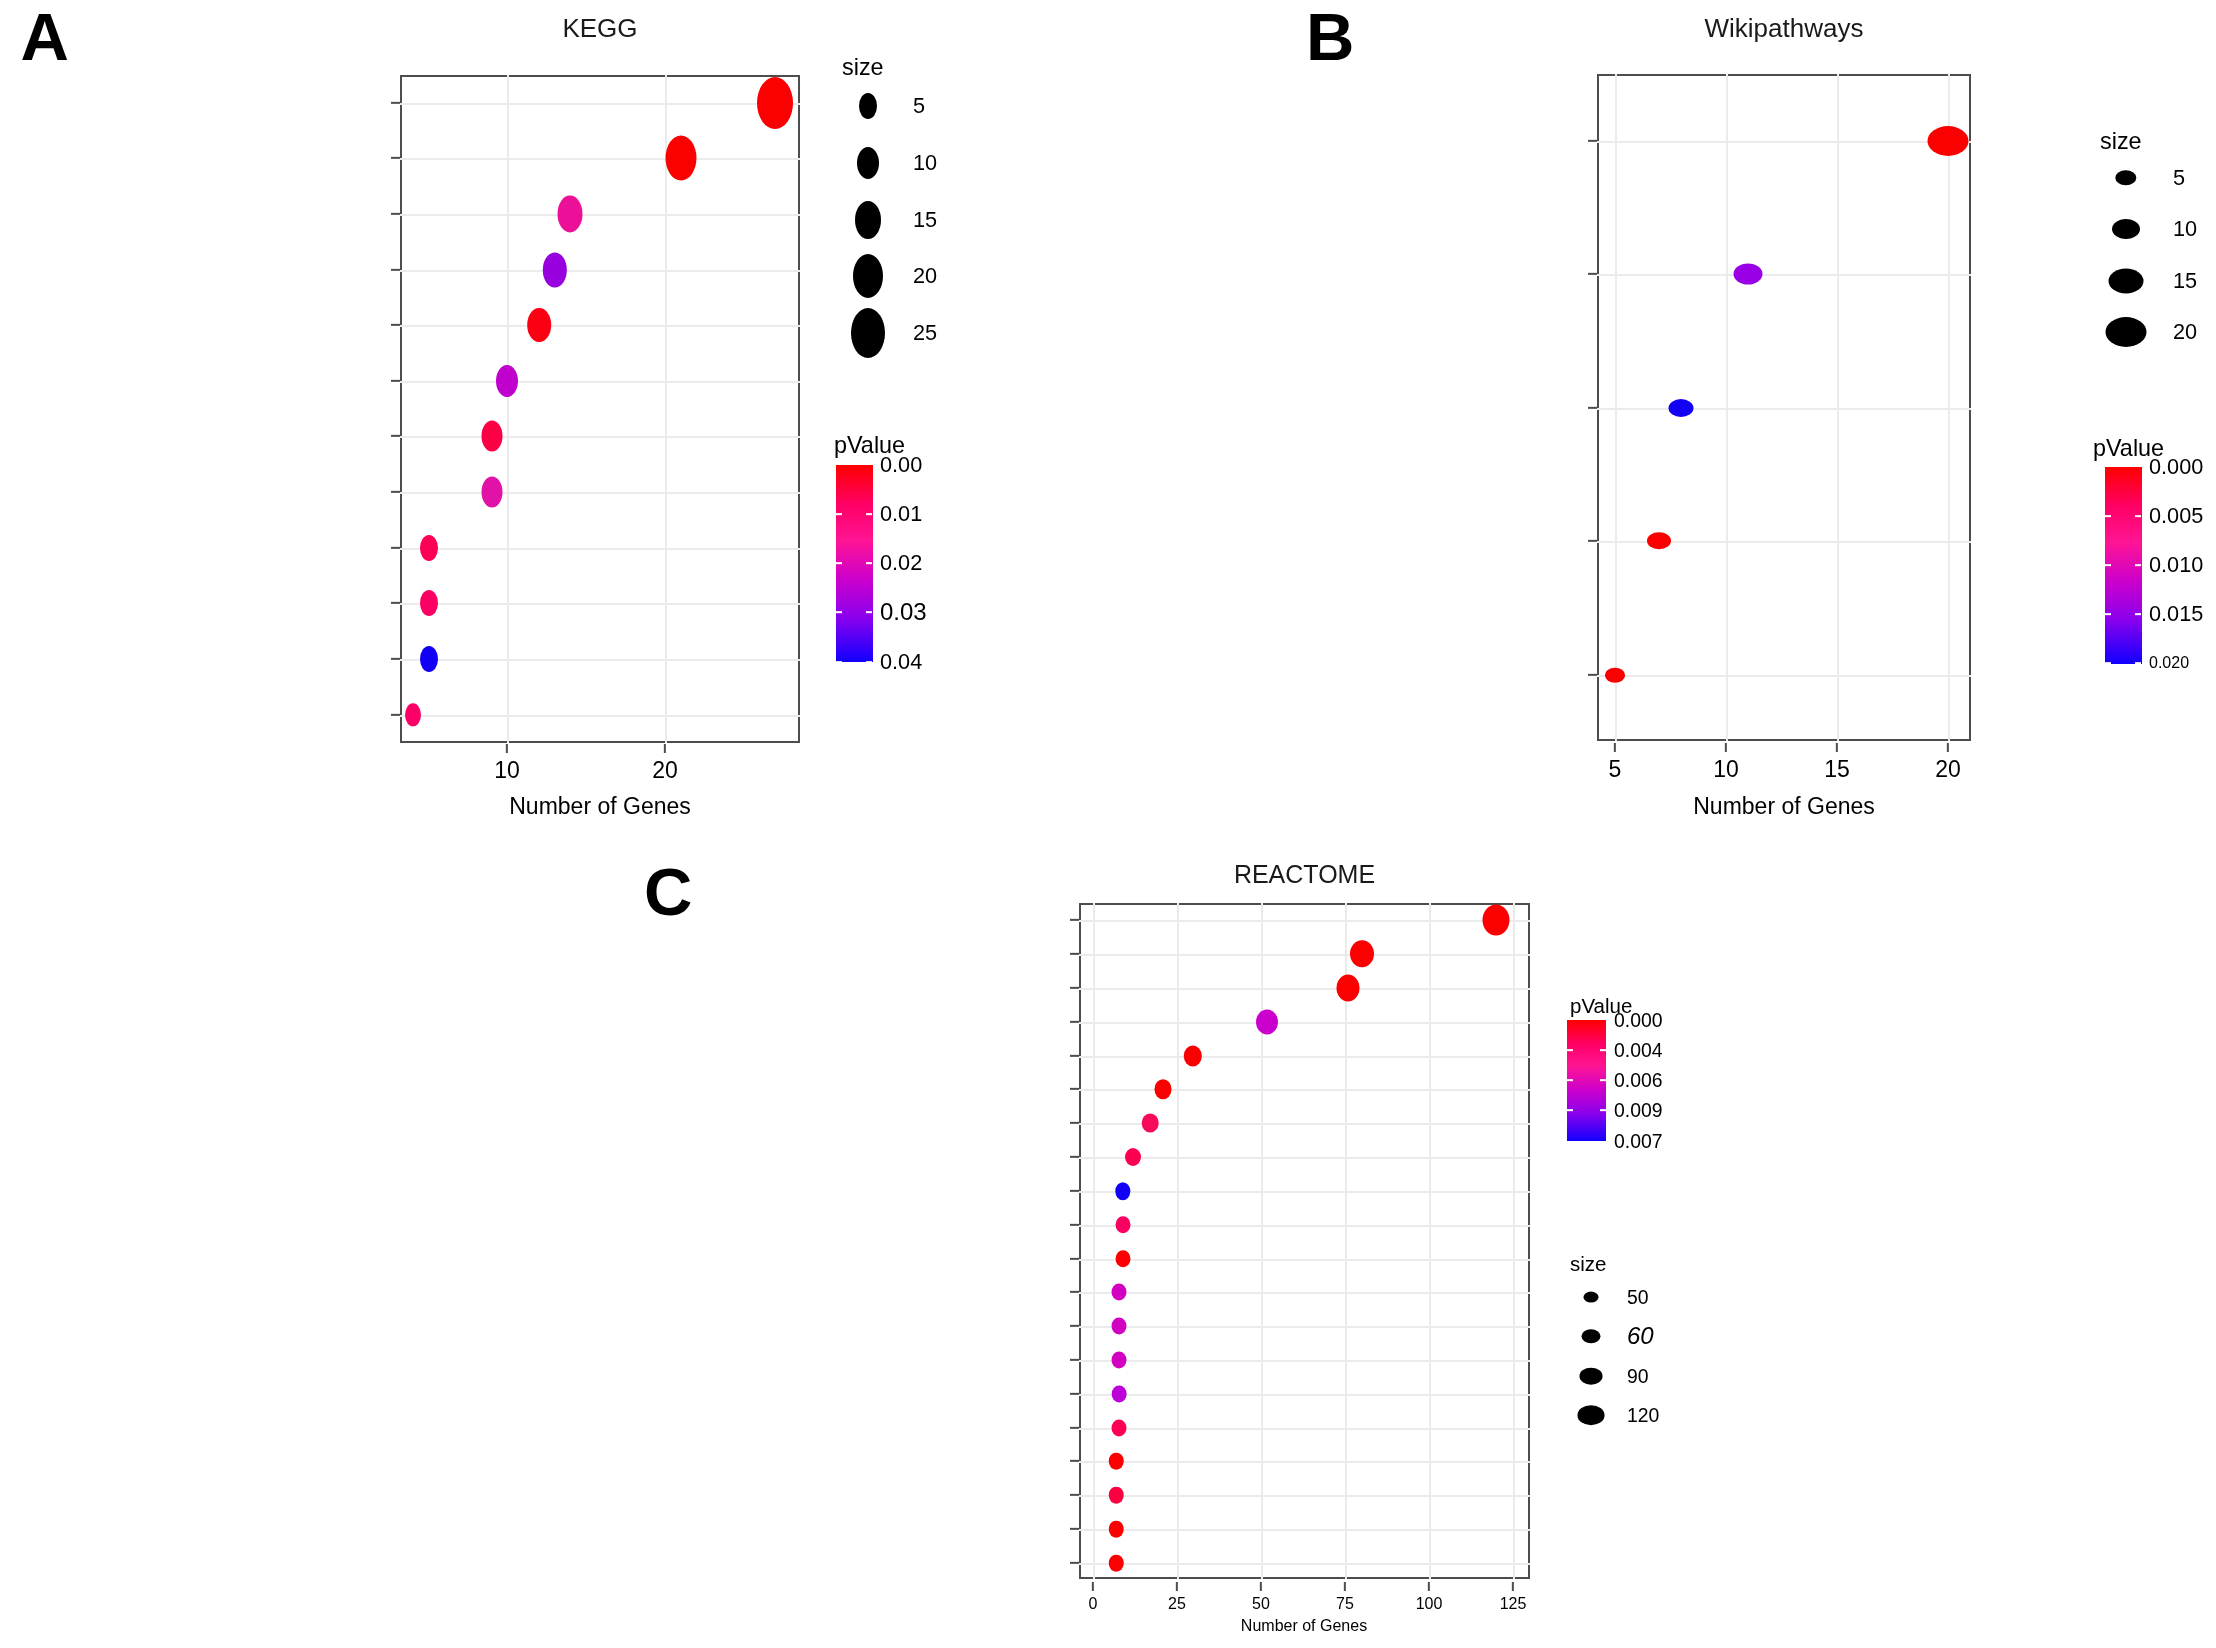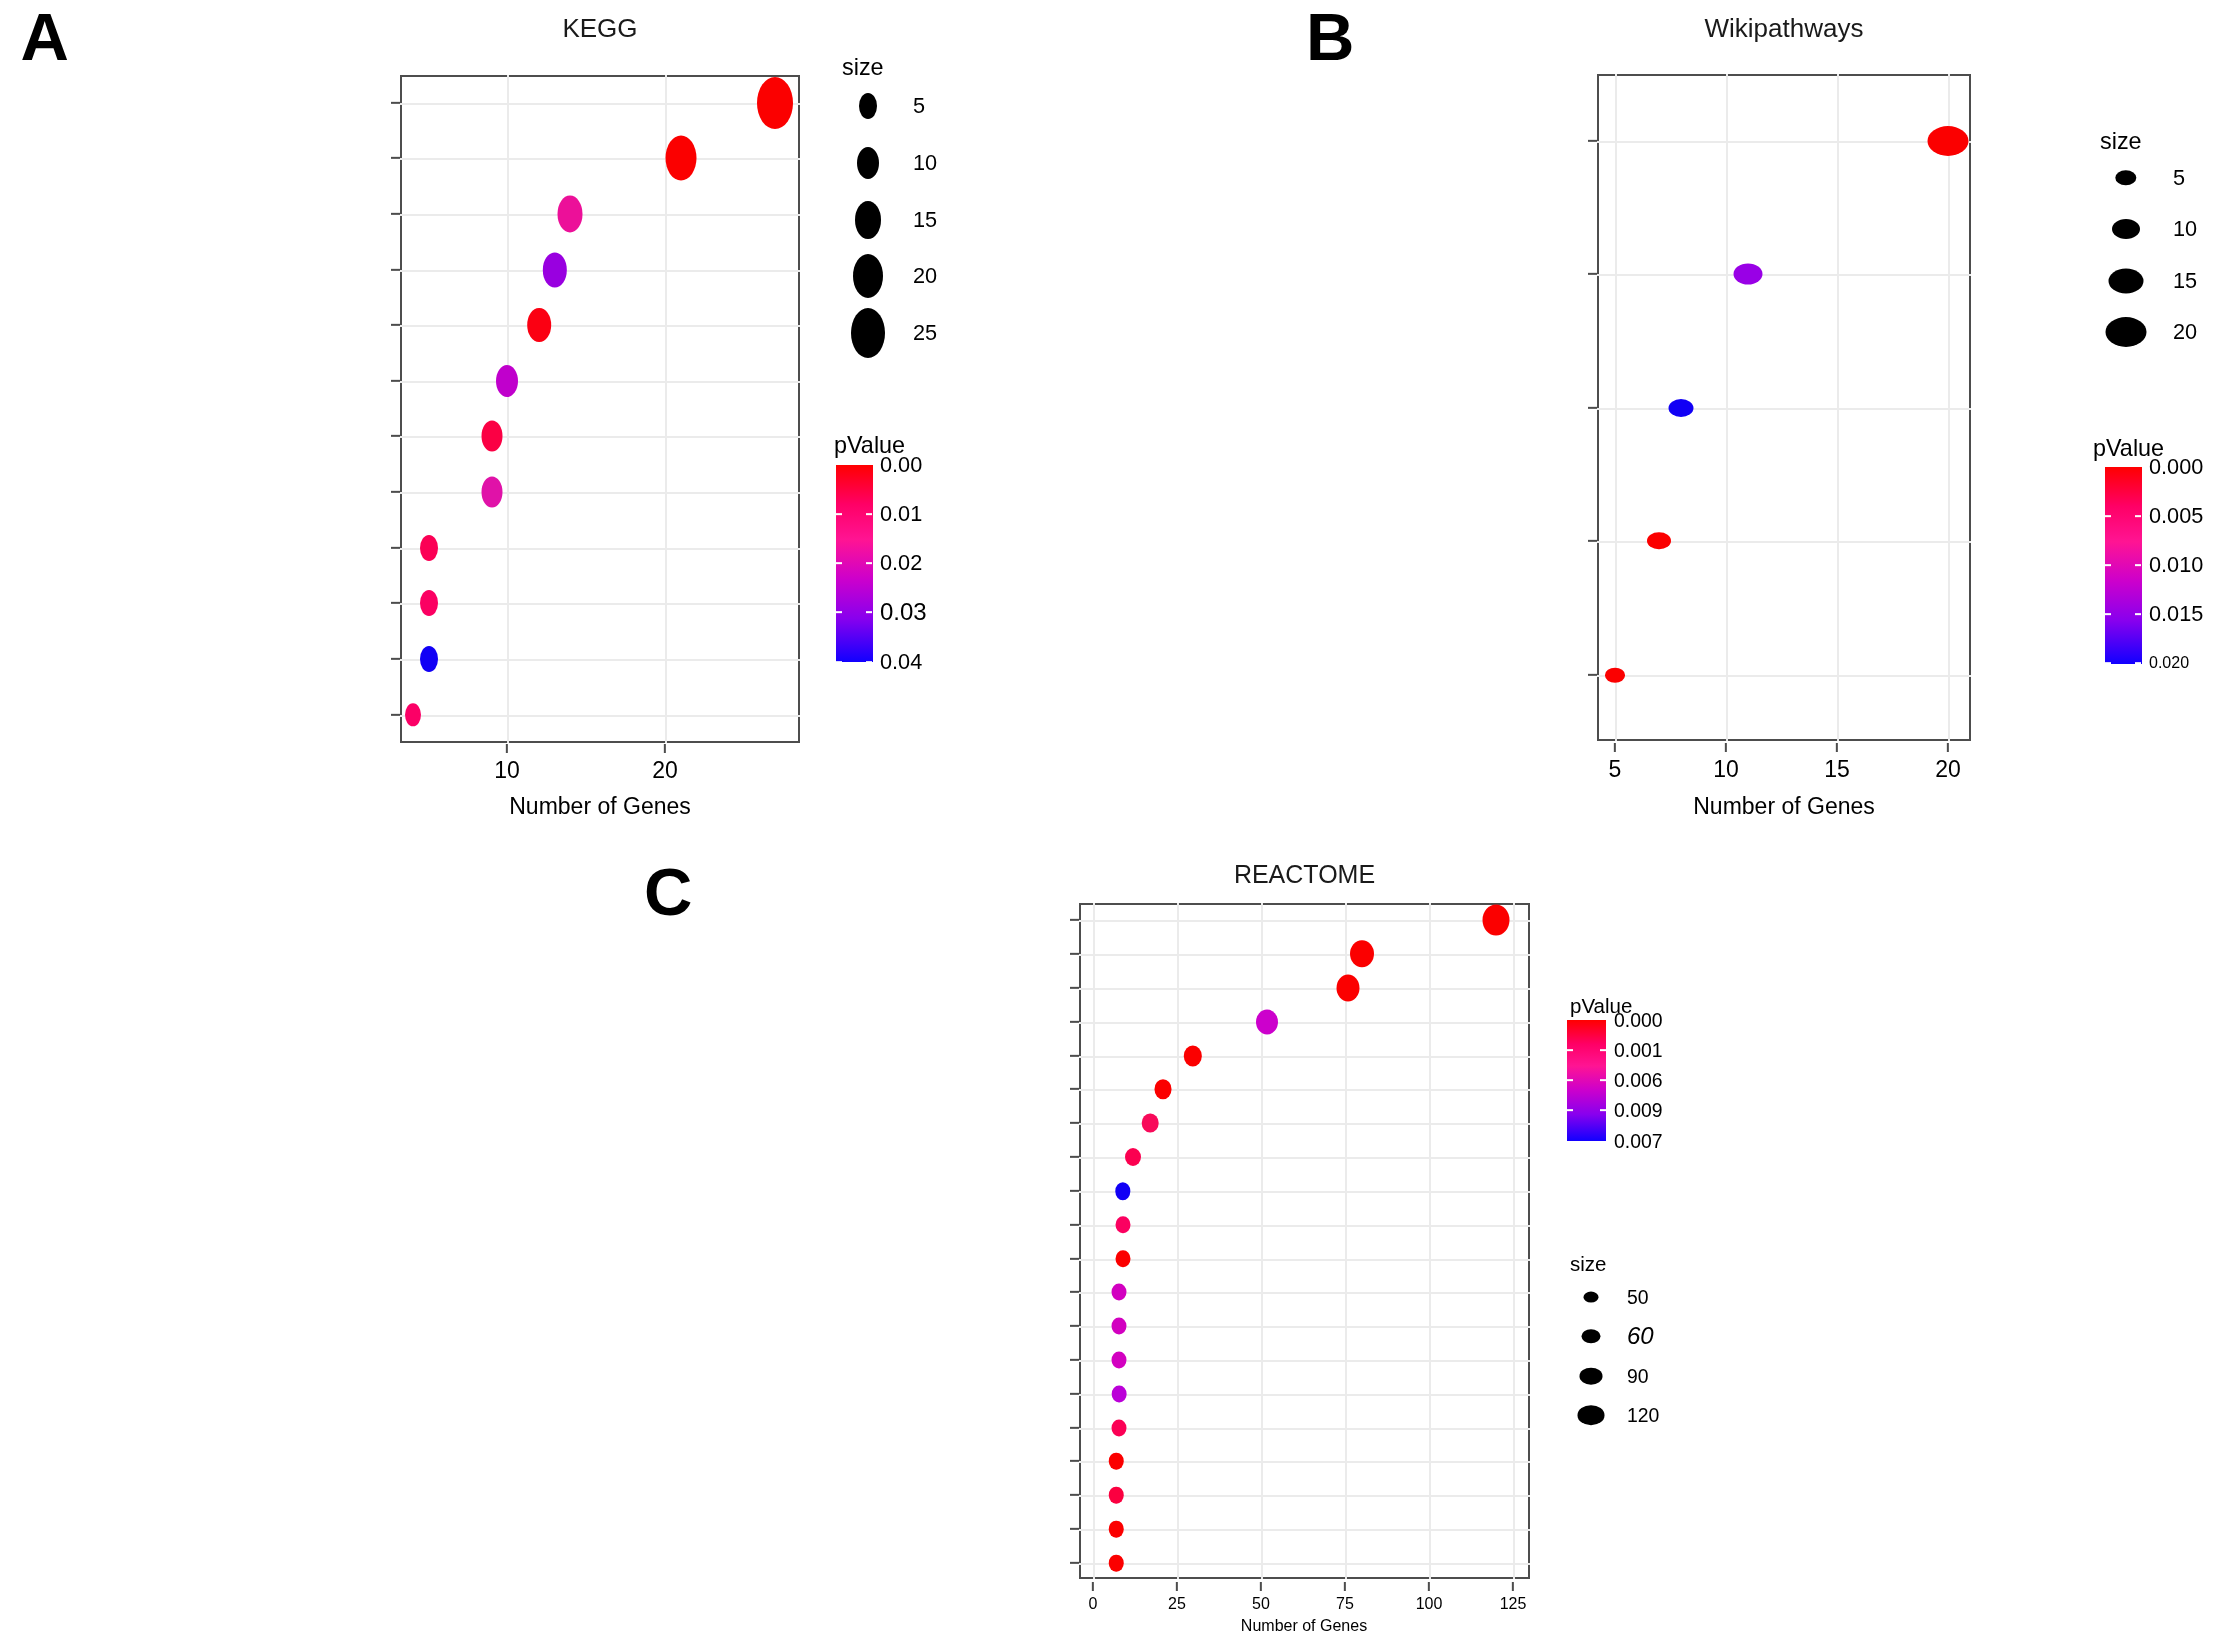--- a/index.html
+++ b/index.html
@@ -344,21 +344,21 @@
       <div class="pt" style="left:1116px;top:1563px;width:14.5px;height:16.7px;background:#fb0000;"></div>
     </div>
   <div class="axis-title" style="left:1304px; top:1617px; font-size:16px;">Number of Genes</div>
 
   <div class="legend-heading" style="left:1570px; top:994px; font-size:20.5px;">pValue</div>
   <div class="colorbar" style="left:1567px; top:1020px; width:39px; height:121px;"></div>
   <div id="panelC-cblegend">
       <div class="cb-label" style="left:1614px;top:1020px;font-size:19.4px;">0.000</div>
       <div class="cb-tick" style="left:1567px;top:1050px;"></div>
       <div class="cb-tick" style="left:1600px;top:1050px;"></div>
-      <div class="cb-label" style="left:1614px;top:1050px;font-size:19.4px;">0.001</div>
+      <div class="cb-label" style="left:1614px;top:1050px;font-size:19.4px;">0.004</div>
       <div class="cb-tick" style="left:1567px;top:1080px;"></div>
       <div class="cb-tick" style="left:1600px;top:1080px;"></div>
       <div class="cb-label" style="left:1614px;top:1080px;font-size:19.4px;">0.006</div>
       <div class="cb-tick" style="left:1567px;top:1110px;"></div>
       <div class="cb-tick" style="left:1600px;top:1110px;"></div>
       <div class="cb-label" style="left:1614px;top:1110px;font-size:19.4px;">0.009</div>
       <div class="cb-label" style="left:1614px;top:1141px;font-size:19.4px;">0.007</div>
     </div>
 
   <div class="legend-heading" style="left:1570px; top:1252px; font-size:20.5px;">size</div>

